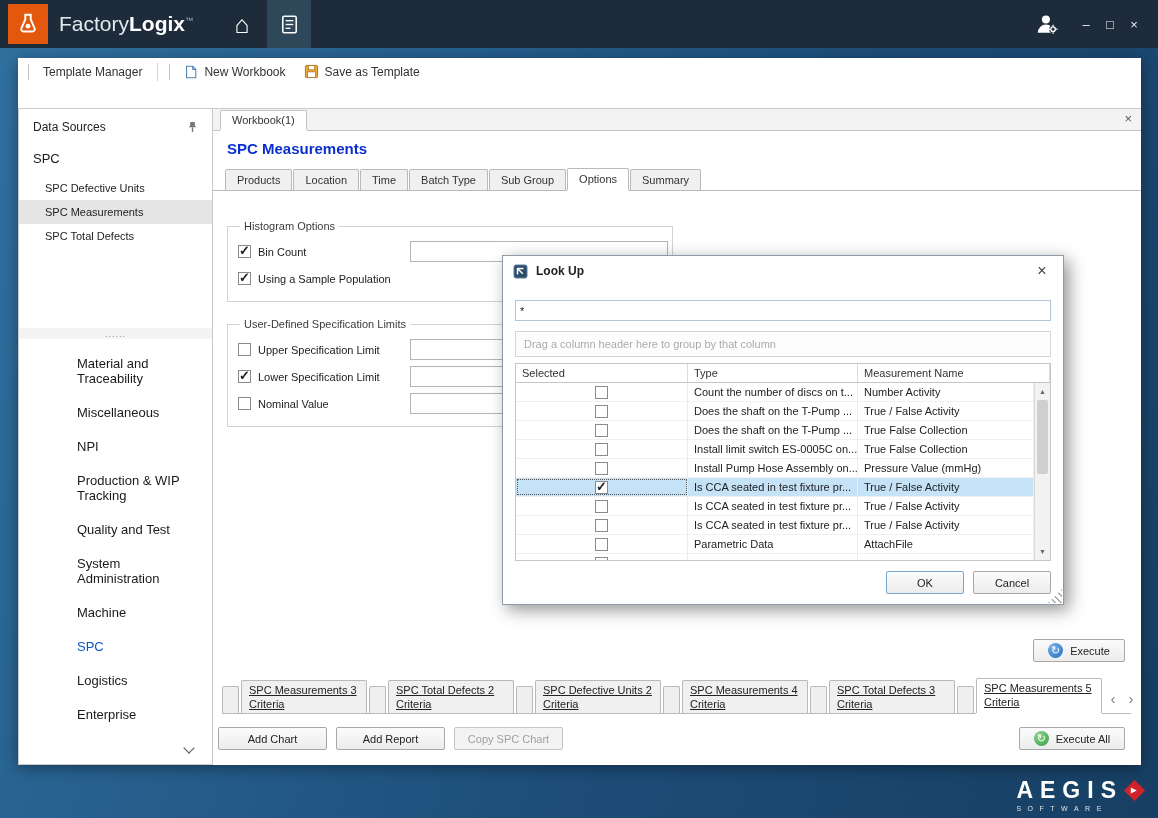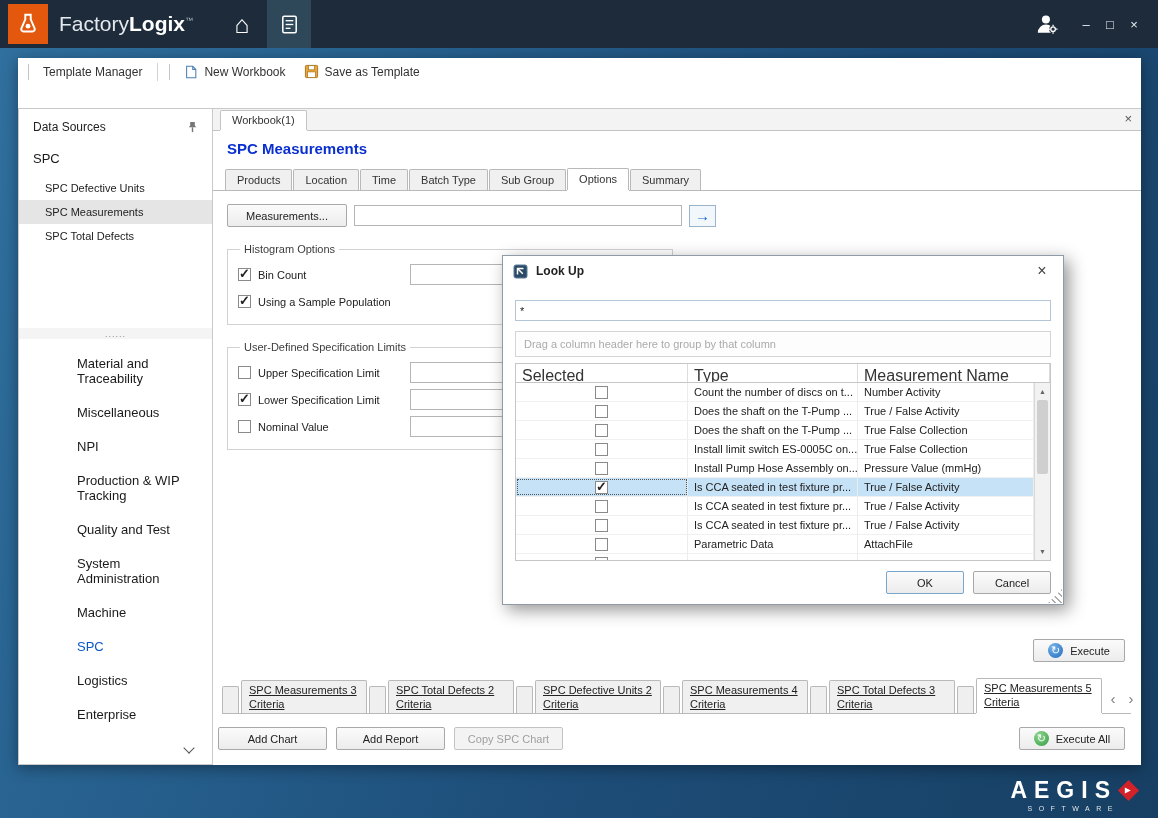--- a/index.html
+++ b/index.html
@@ -104,42 +104,42 @@
   
   .lookup{position:absolute;left:502px;top:207px;width:562px;height:350px;background:#fff;border:1px solid #8f9ca8;box-shadow:5px 5px 16px rgba(0,0,0,.42);z-index:20;}
   .lk-titlebar{height:30px;display:flex;align-items:center;padding:0 10px;}
   .lk-title{font-size:12px;font-weight:700;color:#222;margin-left:8px;}
   .lk-close{margin-left:auto;width:22px;text-align:center;font-size:16px;color:#444;line-height:1;}
   .lk-body{padding:14px 12px 0;}
   .lk-filter{width:100%;border:1px solid #b3c6d8;}
   .lk-grouphint{margin-top:10px;height:26px;border:1px solid #d5d5d5;background:#fdfdfd;display:flex;align-items:center;padding-left:8px;font-size:11px;color:#ababab;}
   .lk-grid{margin-top:6px;}
   .grid-head{display:grid;grid-template-columns:172px 170px 1fr;height:20px;border:1px solid #c6c6c6;background:#fff;}
-  .hcell{font-size:16px;color:#333;padding:3px 6px;border-right:1px solid #dcdcdc;white-space:nowrap;overflow:hidden;}
+  .hcell{font-size:11px;color:#333;padding:3px 6px;border-right:1px solid #dcdcdc;white-space:nowrap;overflow:hidden;}
   .grid-body{display:flex;border:1px solid #c6c6c6;border-top:none;height:178px;overflow:hidden;}
   .grid-rows{flex:1;overflow:hidden;min-width:0;}
   .grid-row{display:grid;grid-template-columns:172px 170px 1fr;height:19px;border-bottom:1px solid #f0f0f0;}
   .grid-row.selected{background:#c6e2f7;}
   .cell{font-size:11px;color:#222;padding:2.5px 6px;border-right:1px solid #ececec;white-space:nowrap;overflow:hidden;}
   .cell-sel{display:flex;align-items:center;justify-content:center;padding:0;}
   .grid-row.selected .cell-sel{outline:1px dotted #555;outline-offset:-2px;}
   .vscroll{width:16px;flex:none;background:#f2f2f2;border-left:1px solid #d8d8d8;position:relative;}
   .sb-arrow{position:absolute;left:0;width:15px;height:15px;display:flex;align-items:center;justify-content:center;font-size:7px;color:#666;}
   .sb-up{top:1px;}
   .sb-down{bottom:1px;}
   .sb-thumb{position:absolute;left:2px;top:17px;width:11px;height:74px;background:#cfcfcf;border-radius:2px;}
   .lk-buttons{display:flex;justify-content:flex-end;gap:9px;margin-top:10px;}
   .lk-btn{width:78px;}
   .btn.ok{border-color:#7aa6cc;}
   .resize-grip{position:absolute;right:1px;bottom:1px;width:14px;height:14px;
     background:repeating-linear-gradient(45deg,#ababab 0 1.5px,transparent 1.5px 4.5px);
     clip-path:polygon(100% 0,100% 100%,0 100%);}
 
   
-  .aegis{position:absolute;right:22px;bottom:6px;color:#fff;text-align:center;}
+  .aegis{position:absolute;right:16px;bottom:6px;color:#fff;text-align:left;}
   .aegis-top{display:flex;align-items:center;}
   .aegis-name{font-size:23px;font-weight:700;letter-spacing:7px;line-height:1;}
   .aegis-mark{width:15px;height:15px;background:#d22128;transform:rotate(45deg);display:inline-block;margin-left:4px;position:relative;}
   .aegis-mark::after{content:"";position:absolute;left:4px;top:4.5px;border-left:6px solid #fff;border-top:3.5px solid transparent;border-bottom:3.5px solid transparent;transform:rotate(-45deg);}
   .aegis-sub{font-size:7px;letter-spacing:6.5px;color:#dfe4e9;margin-top:3px;}
 </style>
 </head>
 <body>
 
 <header class="titlebar">
@@ -255,27 +255,20 @@
             <div class="tab">Products</div>
             <div class="tab">Location</div>
             <div class="tab">Time</div>
             <div class="tab">Batch Type</div>
             <div class="tab">Sub Group</div>
             <div class="tab active">Options</div>
             <div class="tab">Summary</div>
           </div>
 
           <div class="options-panel">
-            <div class="meas-row">
-              <button class="btn meas-btn">Measurements...</button>
-              <input class="text-input meas-input" value="" style="">
-              <button class="arrow-btn">
-                  <span class="arrow-glyph">→</span>
-                </button>
-            </div>
 
             <fieldset class="group">
               <legend>Histogram Options</legend>
               <div class="opt-row">
                 <span class="checkbox checked"></span>
                 <label class="opt-label">Bin Count</label>
                 <input class="text-input opt-input" value="" style="">
               </div>
               <div class="opt-row">
                 <span class="checkbox checked"></span>

